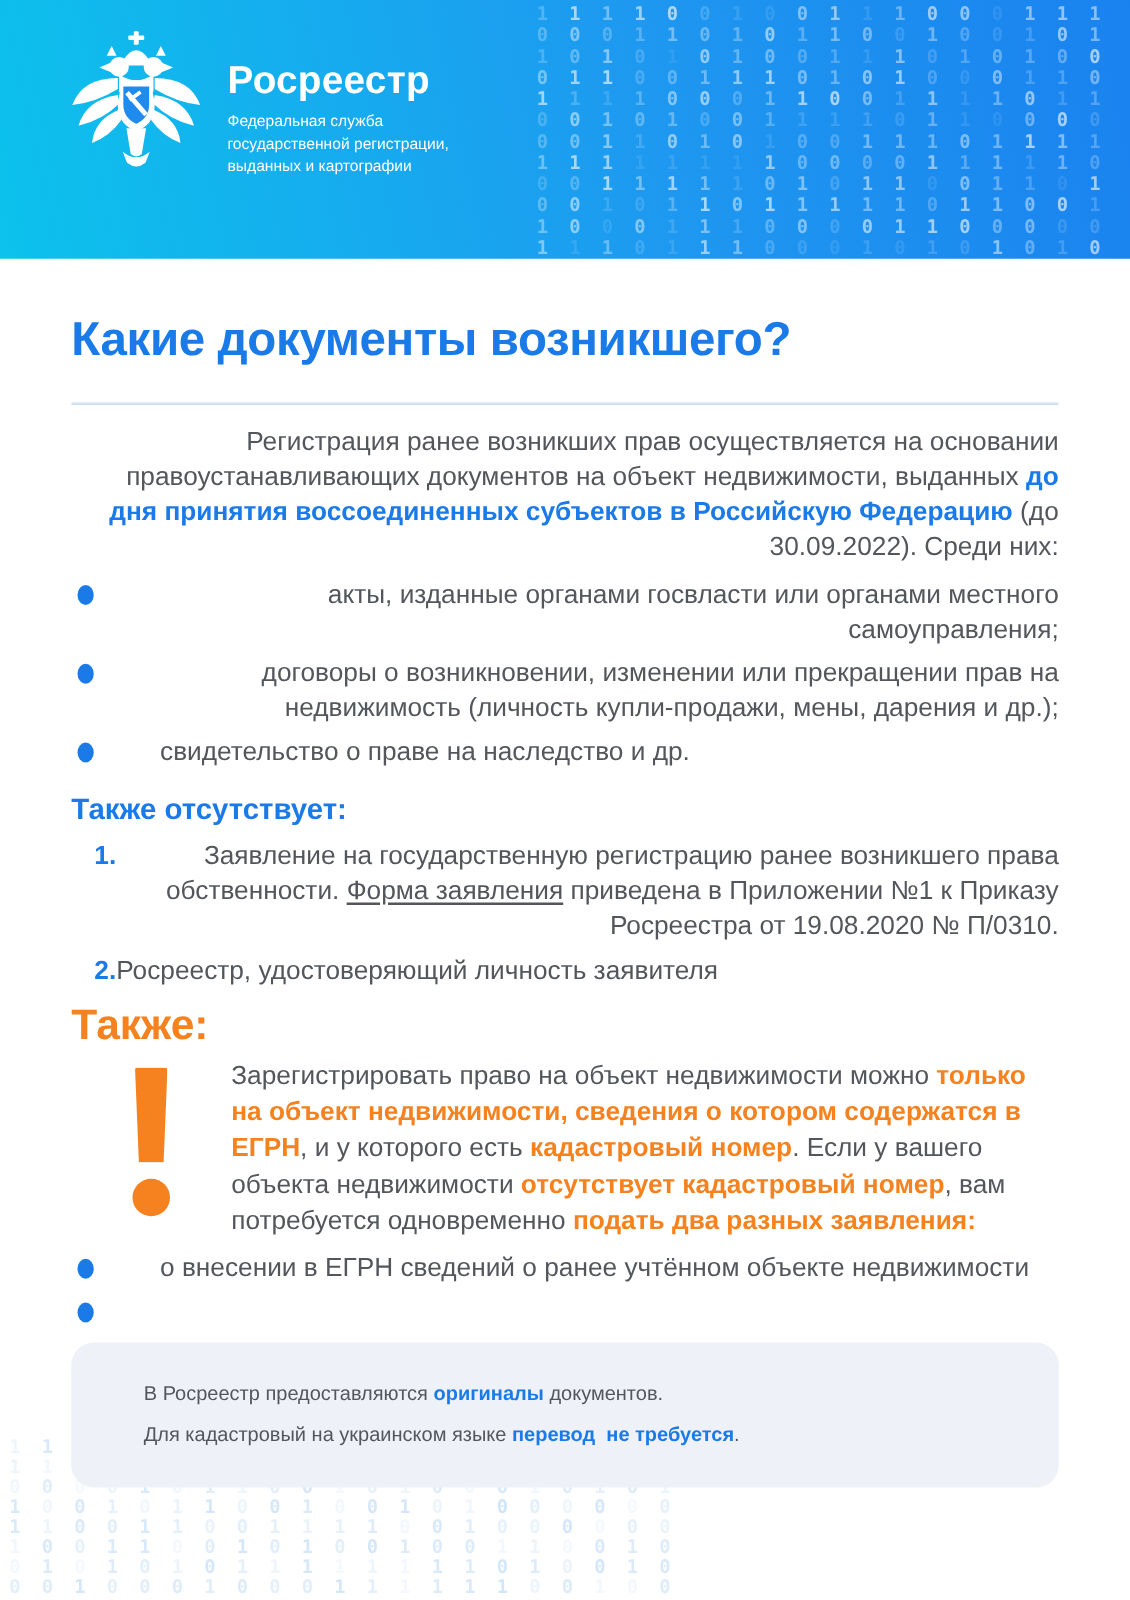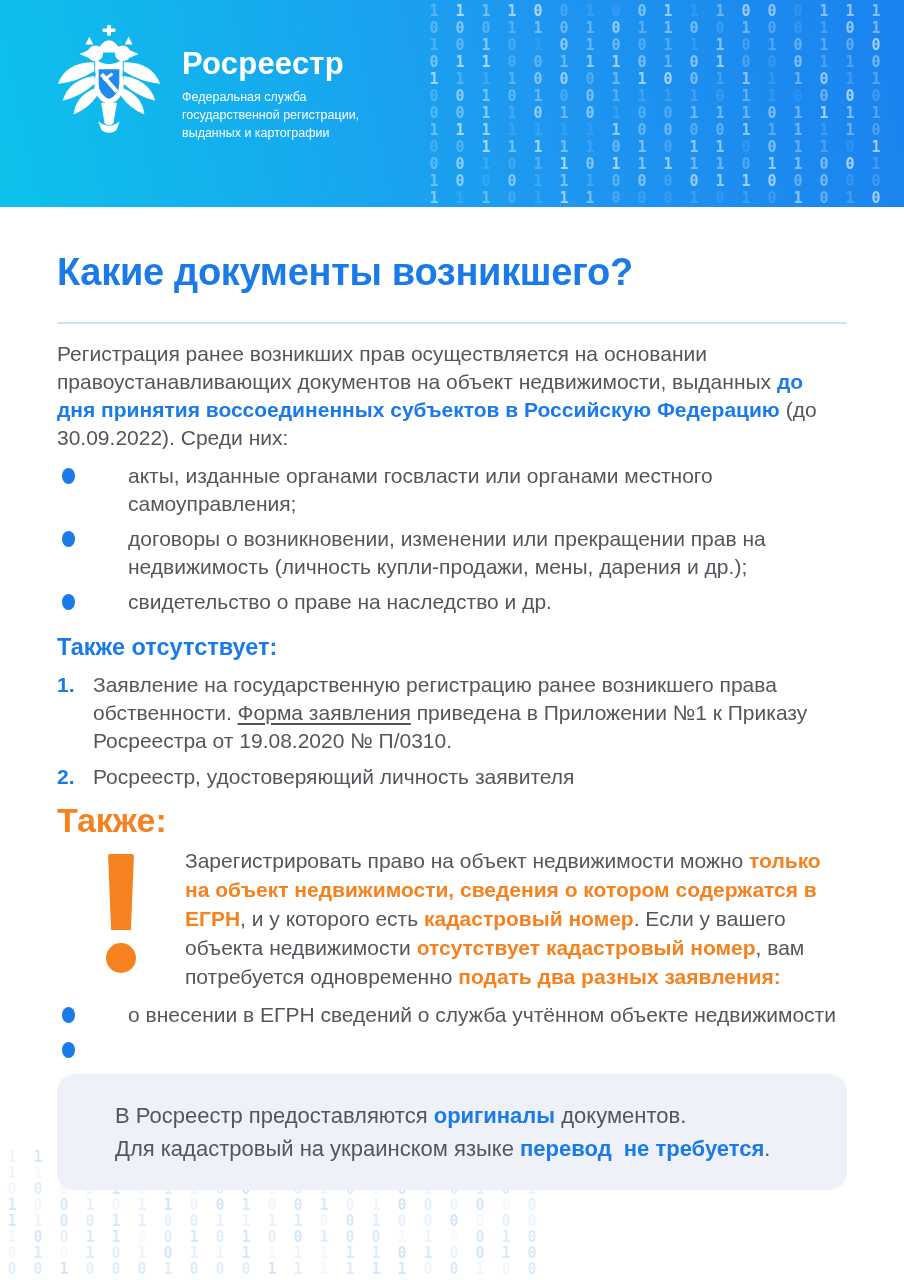--- a/index.html
+++ b/index.html
@@ -25,21 +25,21 @@
   .eagle { width:118px; height:118px; flex:none; }
   .logo-text { margin-left:14px; padding-top:24px; }
   .org-name { color:#ffffff; font-size:31px; font-weight:700; letter-spacing:.2px; }
   .tagline { margin-top:7px; color:#ffffff; font-size:12.5px; font-weight:500; line-height:1.42; }
 
   
   .content { position:relative; margin:0 57px; z-index:1; }
   .page-title { margin-top:44px; color:#1a7be8; font-size:38px; font-weight:700; letter-spacing:-.3px; }
   .divider { margin-top:28px; height:2px; background:#cfe2f4; border-radius:2px; }
 
-  .body-text { font-size:21px; line-height:28px; color:#53575c; }
+  .body-text { font-size:21px; line-height:28px; color:#53575c;text-align:right; }
   .seg { white-space:pre-wrap; }
   .blue-bold { color:#1a7be8; font-weight:700; }
   .orange-bold { color:#f5821f; font-weight:700; }
   .link { text-decoration:underline; text-underline-offset:3px; }
 
   .intro { margin-top:16px; }
 
   ul.dot-list { list-style:none; margin-top:10px; }
   ul.dot-list li { display:flex; margin-bottom:7px; }
   .dot { flex:none; width:13px; height:16px; border-radius:50%; background:#1a7be8; margin:6px 0 0 5px; }
@@ -60,21 +60,21 @@
   .excl-bar { width:26px; height:76px; background:#f5821f; border-radius:2px;
               clip-path:polygon(0 0,100% 0,88% 100%,12% 100%); }
   .excl-dot { width:30px; height:30px; border-radius:50%; background:#f5821f; margin-top:13px; }
   .imp-text { width:665px; font-size:21px; line-height:29px; }
 
   .statement-list { margin-top:10px; }
 
   .note-box {
     position:relative; z-index:2; margin-top:16px; background:#eef1f7;
     border-radius:18px; padding:25px 30px 25px 58px;
-    font-size:22px; line-height:33px;
+    font-size:16px; line-height:33px;
   }
 
   #btm-pattern { left:4px; bottom:0; width:560px; height:132px; color:#1f7fe0; z-index:0; }
 </style>
 </head>
 <body>
 
 <div class="page">
 
   <div class="header">
@@ -375,21 +375,21 @@
       <div class="excl-col">
         <div class="excl-bar"></div>
         <div class="excl-dot"></div>
       </div>
       <p class="imp-text"><span class="seg">Зарегистрировать право на объект недвижимости можно </span><span class="seg orange-bold">только на объект недвижимости, сведения о котором содержатся в ЕГРН</span><span class="seg">, и у которого есть </span><span class="seg orange-bold">кадастровый номер</span><span class="seg">. Если у вашего объекта недвижимости </span><span class="seg orange-bold">отсутствует кадастровый номер</span><span class="seg">, вам потребуется одновременно </span><span class="seg orange-bold">подать два разных заявления:</span></p>
     </div>
 
     <ul class="dot-list body-text statement-list">
       <li>
         <span class="dot"></span>
-        <span class="dot-text nowrap">о внесении в ЕГРН сведений о служба учтённом объекте недвижимости</span>
+        <span class="dot-text nowrap">о внесении в ЕГРН сведений о ранее учтённом объекте недвижимости</span>
       </li>
       <li>
         <span class="dot"></span>
       </li>
     </ul>
 
     <div class="note-box">
       <div><span class="seg">В Росреестр предоставляются </span><span class="seg blue-bold">оригиналы</span><span class="seg"> документов.</span></div>
       <div><span class="seg">Для кадастровый на украинском языке </span><span class="seg blue-bold">перевод  не требуется</span><span class="seg">.</span></div>
     </div>

